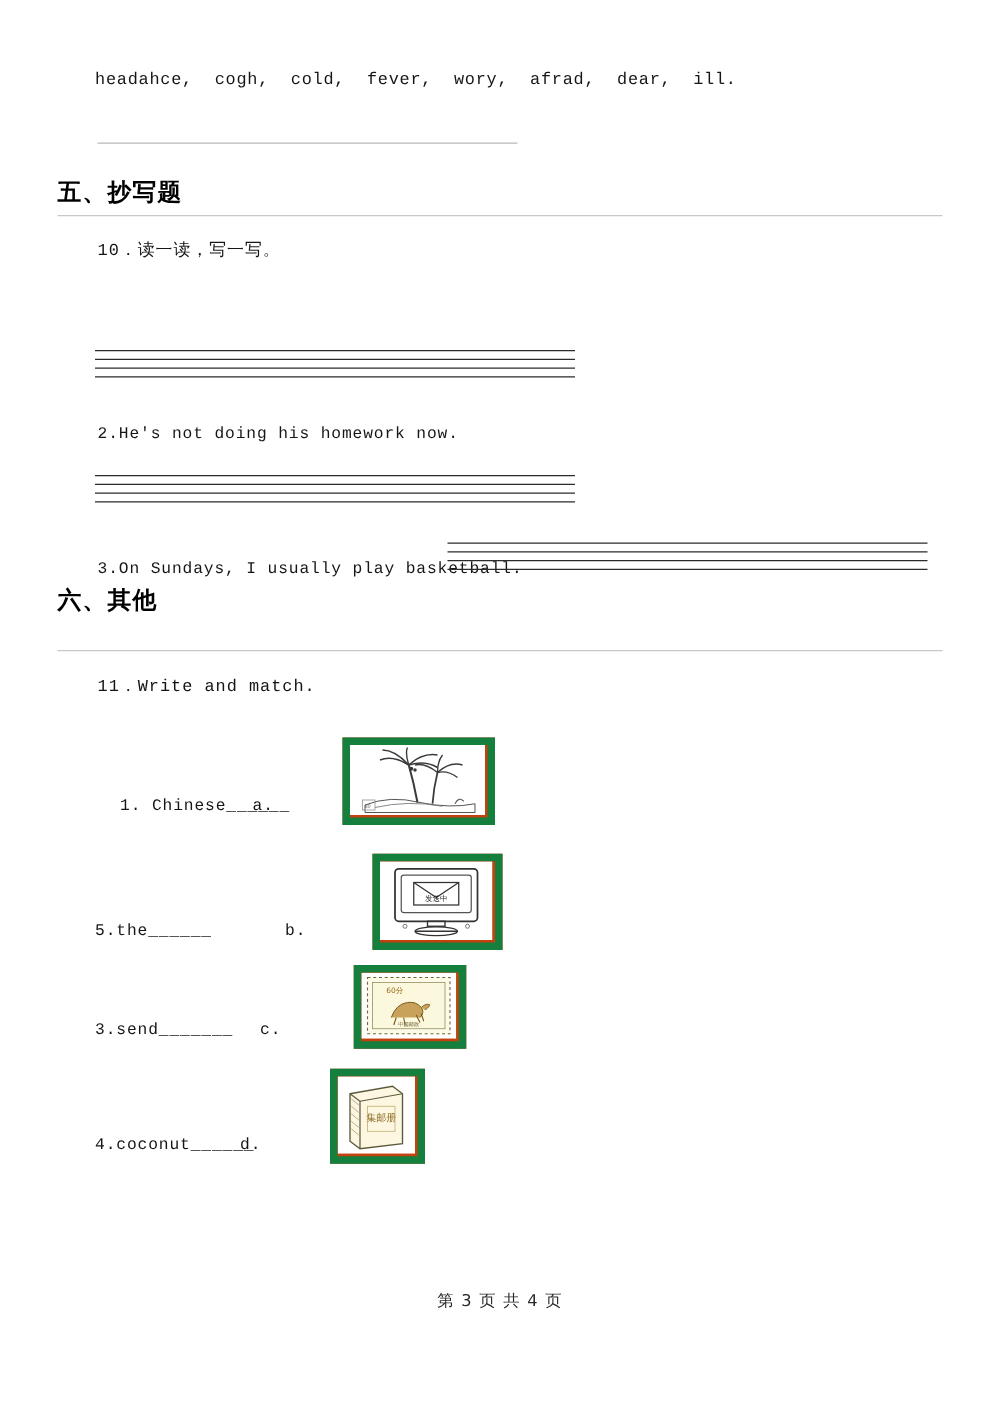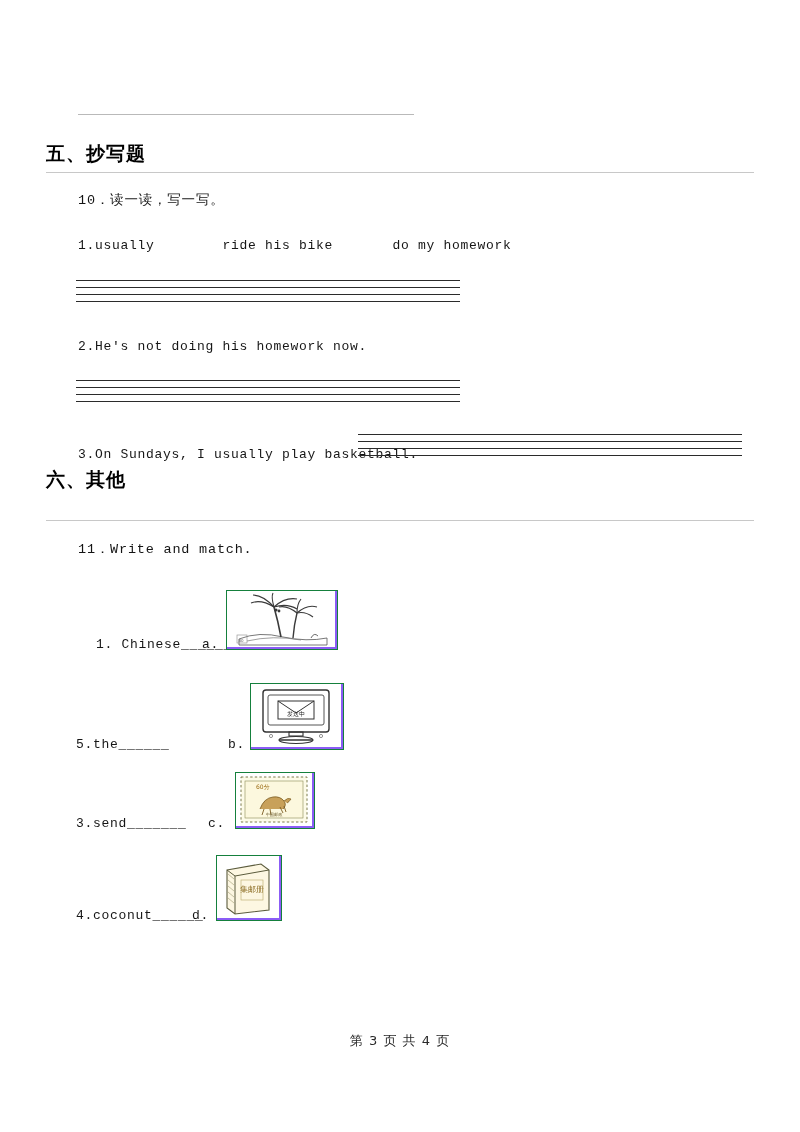--- a/index.html
+++ b/index.html
@@ -103,23 +103,24 @@
     position: absolute;
     font-family: "Liberation Mono", monospace;
     font-size: 13px;
     letter-spacing: 0.7px;
     color: #161616;
   }
 
   
   .pic {
     position: absolute;
-    border: 1px solid #15803d;
-    background: #8b5cf6;
+    border: 6px solid #15803d;
+    background: #c2410c;
     overflow: hidden;
+    margin-left: 48px;
   }
   .pic svg { display: block; }
 
   
   .footer {
     position: absolute;
     left: 0;
     top: 1032px;
     width: 800px;
     text-align: center;
@@ -128,29 +129,29 @@
     color: #2a2a2a;
     letter-spacing: 1px;
   }
   .footer .num { font-weight: normal; }
 </style>
 </head>
 <body>
 
 <div class="page">
 
+  <div class="vocab-line">headahce,  cogh,  cold,  fever,  wory,  afrad,  dear,  ill.</div>
 
   <div class="thin-rule"></div>
 
   <div class="section-heading" style="left:46px; top:141px;">五、抄写题</div>
   <div class="section-underline" style="left:46px; top:172px; width:708px;"></div>
 
   <div class="q-title" style="left:78px; top:191px;">10．读一读，写一写。</div>
 
-  <div class="phrase" style="left:78px; top:238px;">1.usually        ride his bike       do my homework</div>
 
   <div class="staff" style="left:76px; top:280px; width:384px; height:22px;">
     <div class="ln" style="top:0px;"></div>
     <div class="ln" style="top:7px;"></div>
     <div class="ln" style="top:14px;"></div>
     <div class="ln" style="top:21px;"></div>
   </div>
 
   <div class="phrase" style="left:78px; top:339px;">2.He's not doing his homework now.</div>
 

